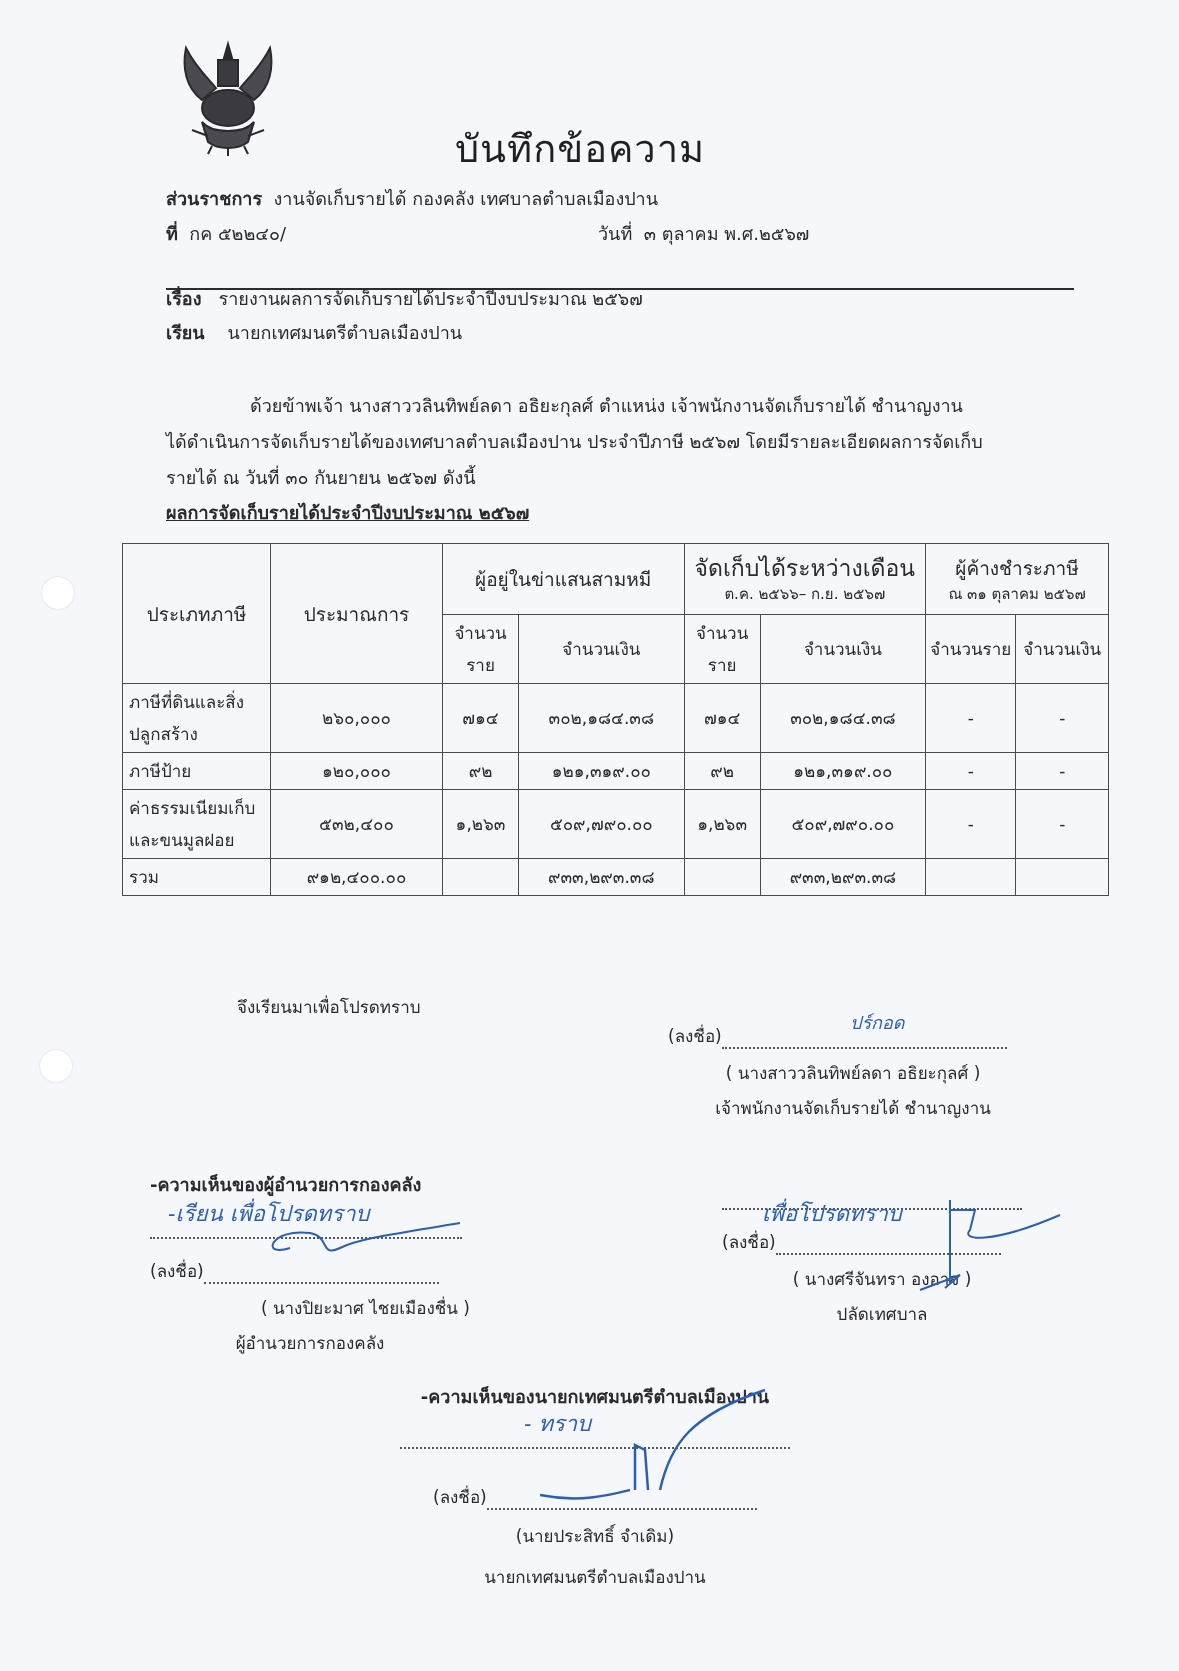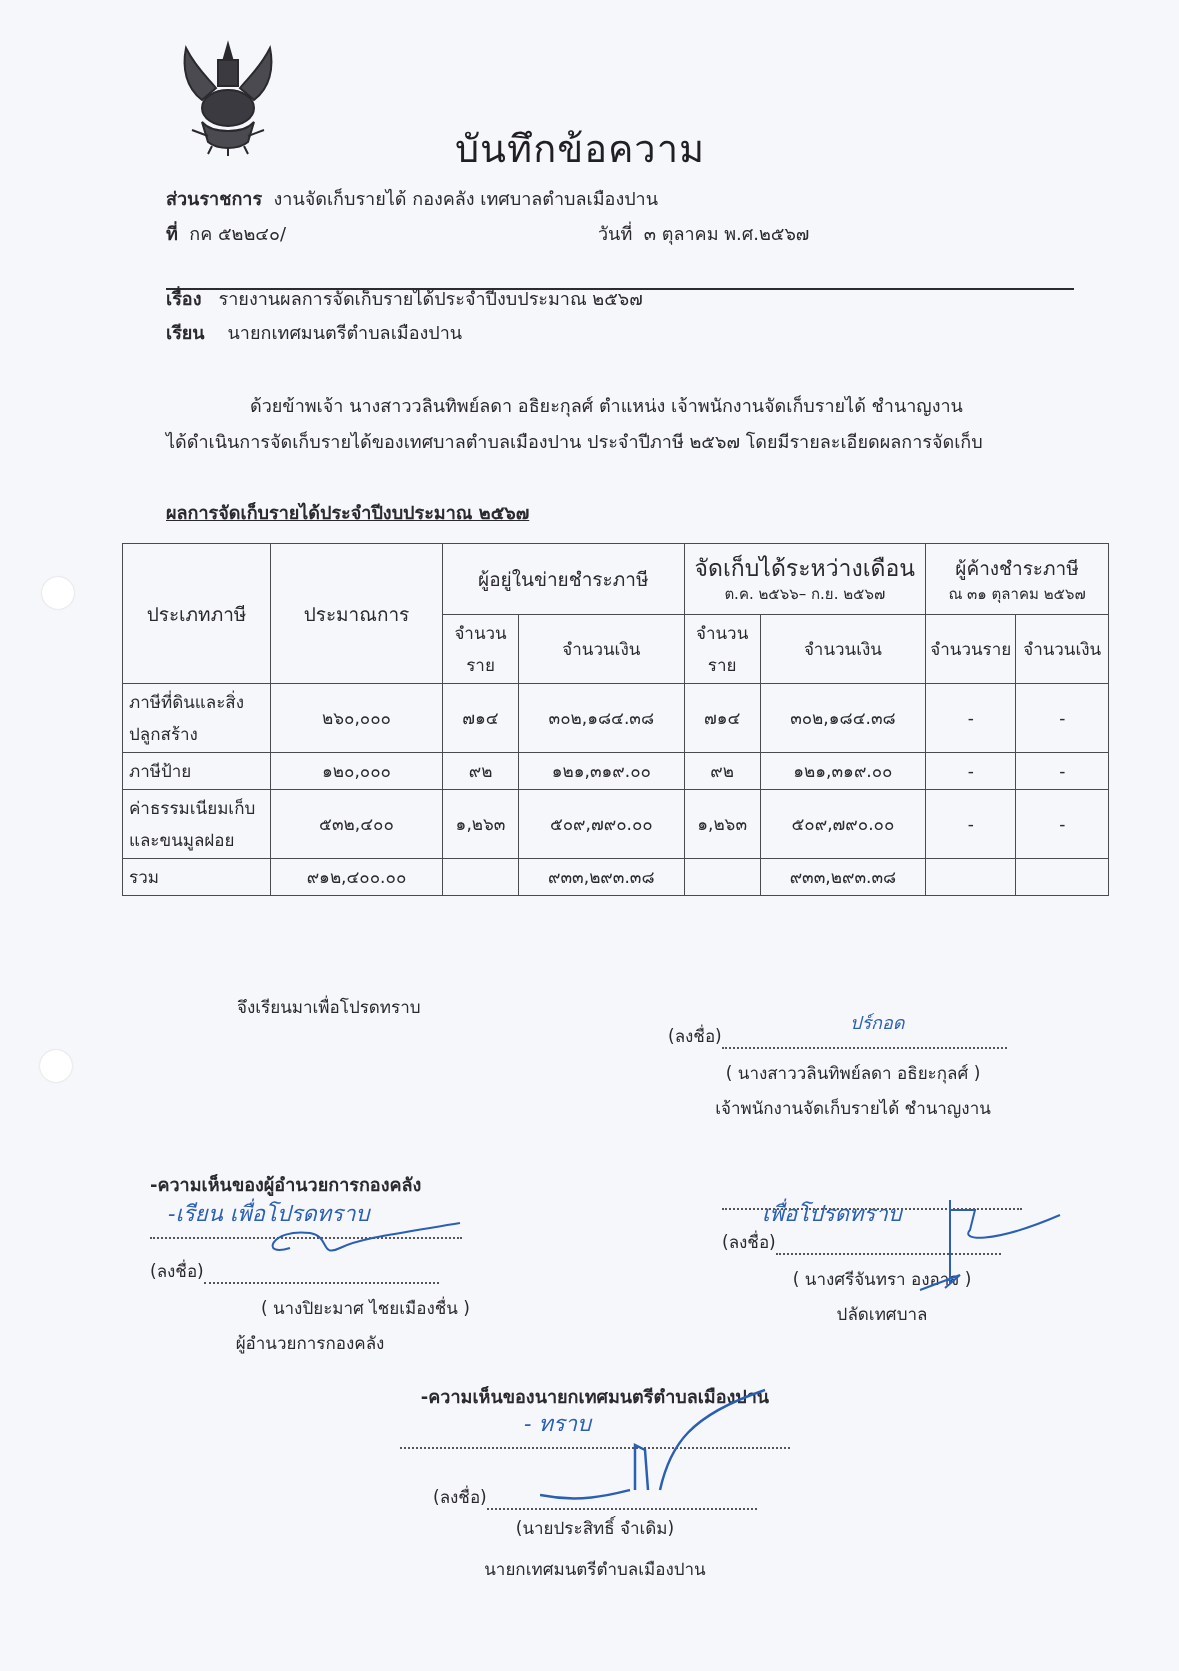--- a/index.html
+++ b/index.html
@@ -85,40 +85,41 @@
   <div class="hr"></div>
 
   <div class="abs to">
     <span class="lbl">เรียน</span>&nbsp;&nbsp;&nbsp;
     <span>นายกเทศมนตรีตำบลเมืองปาน</span>
   </div>
 
   <div class="para">
     <p class="indent">ด้วยข้าพเจ้า นางสาววลินทิพย์ลดา  อธิยะกุลศ์ ตำแหน่ง เจ้าพนักงานจัดเก็บรายได้ ชำนาญงาน</p>
     <p>ได้ดำเนินการจัดเก็บรายได้ของเทศบาลตำบลเมืองปาน ประจำปีภาษี ๒๕๖๗ โดยมีรายละเอียดผลการจัดเก็บ</p>
+    <p>รายได้ ณ วันที่  ๓๐  กันยายน  ๒๕๖๗   ดังนี้</p>
   </div>
 
   <div class="abs sub">ผลการจัดเก็บรายได้ประจำปีงบประมาณ ๒๕๖๗</div>
 
   <table class="rev">
     <colgroup>
       <col style="width:136px">
         <col style="width:158px">
         <col style="width:70px">
         <col style="width:152px">
       <col style="width:70px">
         <col style="width:152px">
         <col style="width:83px">
         <col style="width:85px">
     </colgroup>
     <tbody>
         <tr>
       <th rowspan="2" class="g">ประเภทภาษี</th>
       <th rowspan="2" class="g">ประมาณการ</th>
-      <th colspan="2" class="g" style="height:66px">ผู้อยู่ในข่ายชำระภาษี</th>
+      <th colspan="2" class="g" style="height:66px">ผู้อยู่ในข่าแสนสามหมี</th>
       <th colspan="2">
         <div class="g" style="font-size:23px;line-height:30px">จัดเก็บได้ระหว่างเดือน</div>
         <div class="small">ต.ค. ๒๕๖๖– ก.ย. ๒๕๖๗</div>
       </th>
       <th colspan="2">
         <div style="font-size:19px;line-height:30px">ผู้ค้างชำระภาษี</div>
         <div class="small">ณ ๓๑ ตุลาคม ๒๕๖๗</div>
       </th>
     </tr>
     <tr>
@@ -209,21 +210,21 @@
   <svg class="sig" style="left:900px; top:1190px;" width="180" height="110">
     <path d="M50 10 L50 95 M50 20 L75 20 L70 40 C60 50, 90 55, 160 25 M20 100 L60 85 L45 98" fill="none" stroke="#2b5fb3" stroke-width="2"></path>
   </svg>
 
   <div class="sigblock" style="left:395px; top:1382px; width:400px;">
     <div class="opinion">-ความเห็นของนายกเทศมนตรีตำบลเมืองปาน</div>
     <div style="margin-top:18px"><span class="dots" style="width:390px"></span></div>
     <div style="margin-top:34px; text-align:left; padding-left:38px">
       <span>(ลงชื่อ)</span><span class="dots" style="width:270px"></span>
     </div>
-    <div style="margin-top:4px">(นายประสิทธิ์ จำเดิม)</div>
+    <div style="margin-top:12px">(นายประสิทธิ์ จำเดิม)</div>
     <div style="margin-top:14px">นายกเทศมนตรีตำบลเมืองปาน</div>
   </div>
   <div class="sig" style="left:524px; top:1406px; font-size:22px;">- ทราบ</div>
   <svg class="sig" style="left:540px; top:1385px;" width="230" height="120">
     <path d="M0 110 C40 118, 70 110, 90 105 M95 105 L95 60 L105 65 L108 105 M120 105 C130 60, 150 30, 225 5" fill="none" stroke="#2b5fb3" stroke-width="2.5"></path>
   </svg>
 
 </div>
 
 </body></html>

